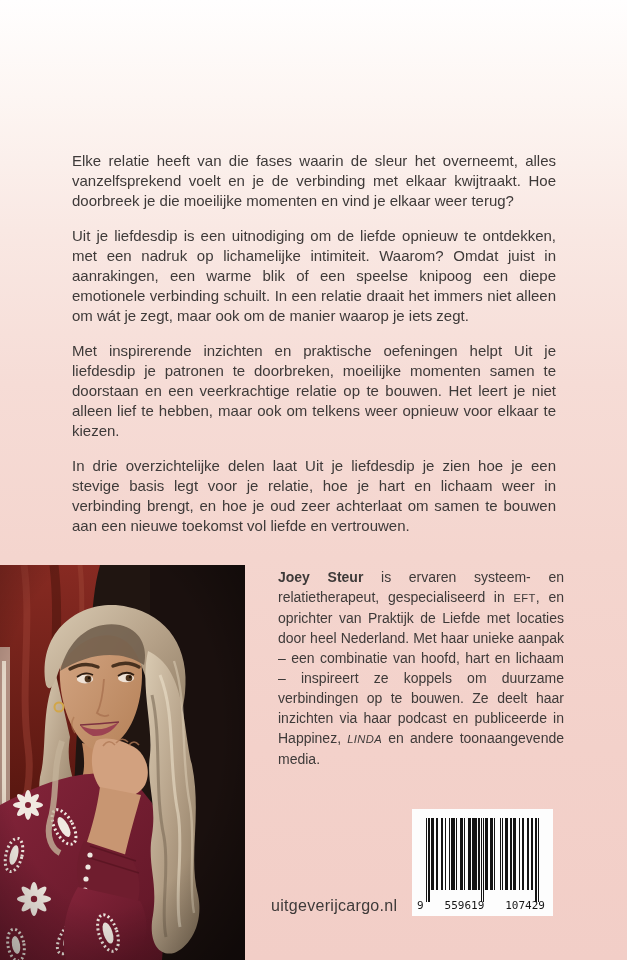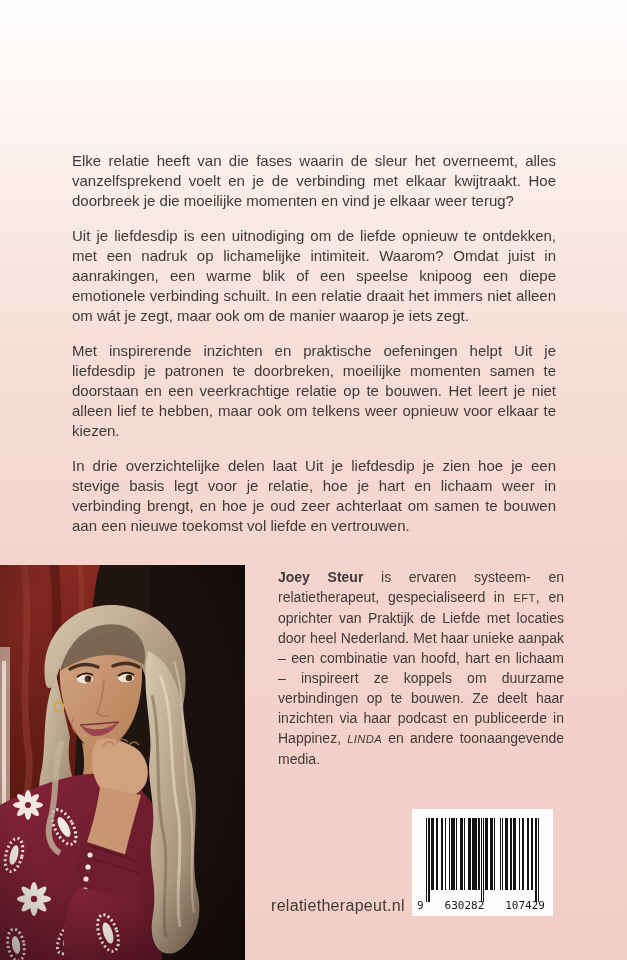--- a/index.html
+++ b/index.html
@@ -200,21 +200,21 @@
       <path d="M174,96 C188,140 180,190 190,240 C196,276 188,316 194,348" stroke="#e0d2ba" stroke-width="2.4" fill="none" opacity=".5"></path>
 
       <path d="M62,176 C52,204 58,232 50,256 C46,272 52,284 60,288" stroke="#c3b299" stroke-width="6" fill="none" opacity=".8"></path>
 
       <rect width="245" height="395" fill="url(#vig)"></rect>
     </svg>
   </div>
 
   <div class="bio"><span class="seg-bold">Joey Steur</span><span class="seg-normal"> is ervaren systeem- en relatietherapeut, gespecialiseerd in </span><span class="seg-smallcaps">EFT</span><span class="seg-normal">, en oprichter van Praktijk de Liefde met locaties door heel Nederland. Met haar unieke aanpak – een combinatie van hoofd, hart en lichaam – inspireert ze koppels om duurzame verbindingen op te bouwen. Ze deelt haar inzichten via haar podcast en publiceerde in </span><span class="seg-italic">Happinez</span><span class="seg-normal">, </span><span class="seg-smallcaps-italic">LINDA</span><span class="seg-normal"> en andere toonaangevende media.</span></div>
 
-  <div class="website">relatietherapeut.nl</div>
+  <div class="website">uitgeverijcargo.nl</div>
 
   <div class="barcode-panel">
     <svg class="barcode-bars" viewBox="0 0 95 84" preserveAspectRatio="none" shape-rendering="crispEdges">
         <rect x="0" y="0" width="1" height="84" fill="#141414"></rect>
         <rect x="2" y="0" width="1" height="84" fill="#141414"></rect>
         <rect x="4" y="0" width="1" height="72" fill="#141414"></rect>
         <rect x="5" y="0" width="1" height="72" fill="#141414"></rect>
         <rect x="6" y="0" width="1" height="72" fill="#141414"></rect>
         <rect x="8" y="0" width="1" height="72" fill="#141414"></rect>
         <rect x="9" y="0" width="1" height="72" fill="#141414"></rect>
@@ -256,18 +256,18 @@
         <rect x="81" y="0" width="1" height="72" fill="#141414"></rect>
         <rect x="85" y="0" width="1" height="72" fill="#141414"></rect>
         <rect x="86" y="0" width="1" height="72" fill="#141414"></rect>
         <rect x="88" y="0" width="1" height="72" fill="#141414"></rect>
         <rect x="89" y="0" width="1" height="72" fill="#141414"></rect>
         <rect x="92" y="0" width="1" height="84" fill="#141414"></rect>
         <rect x="94" y="0" width="1" height="84" fill="#141414"></rect>
       </svg>
     <div class="barcode-digits">
         <span>9</span>
-        <span>630282</span>
+        <span>559619</span>
         <span>107429</span>
       </div>
   </div>
 
 </div>
 
 </body></html>

